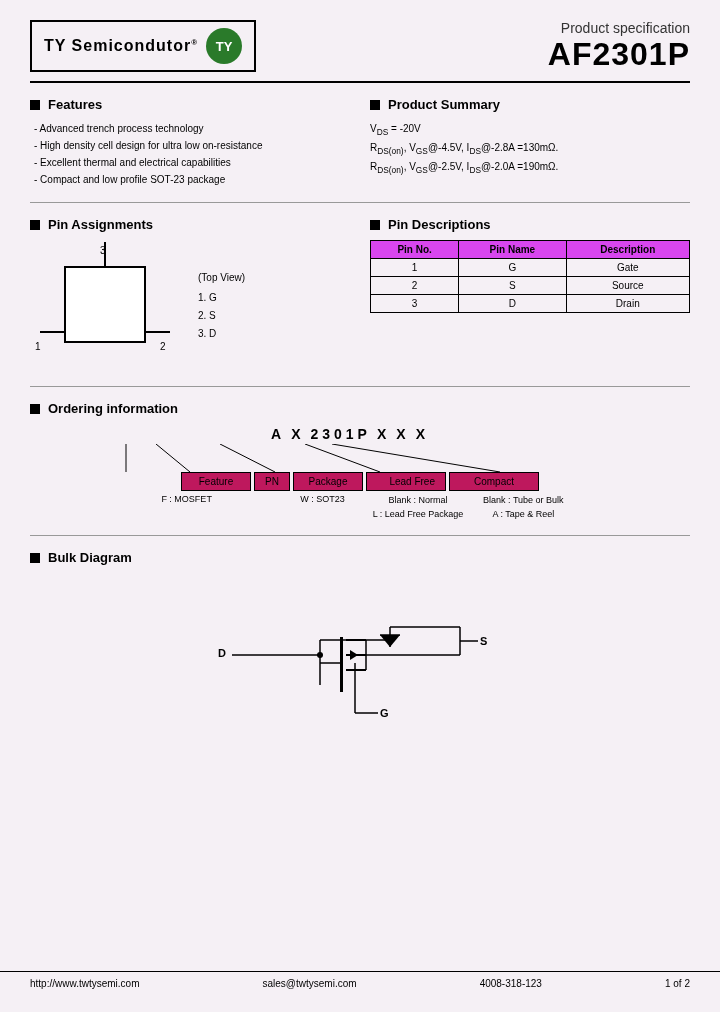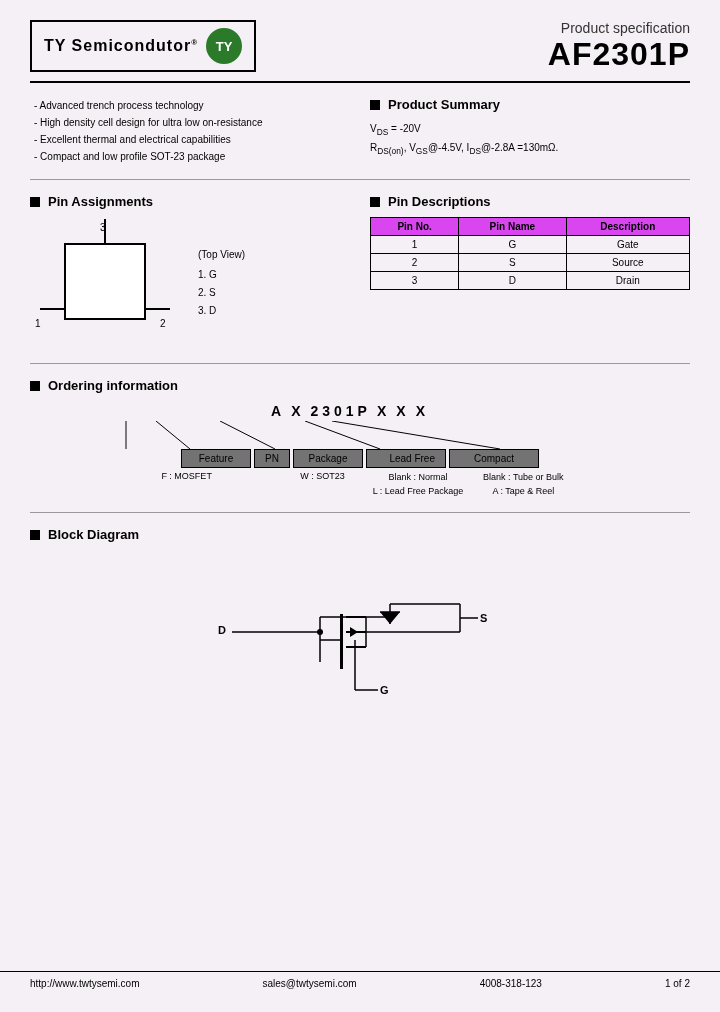--- a/index.html
+++ b/index.html
@@ -129,21 +129,21 @@
       font-weight: bold;
     }
     .ordering-section {
       margin-top: 14px;
     }
     .order-box {
       border: 1px solid #000;
       padding: 3px 10px;
       font-size: 10px;
       text-align: center;
-      background: #737373;
+      background: #be185d;
       min-width: 60px;
     }
     .order-box-feature { min-width: 70px; }
     .order-box-pn { min-width: 36px; }
     .order-box-pkg { min-width: 70px; }
     .order-box-lf { min-width: 80px; text-align: right; }
     .order-box-pack { min-width: 90px; }
     .block-diagram-section {
       margin-top: 14px;
     }
@@ -171,35 +171,40 @@
       <div class="logo-circle">TY</div>
     </div>
     <div class="header-right">
       <div class="product-spec">Product specification</div>
       <div class="product-number">AF2301P</div>
     </div>
   </div>
 
   <div class="two-col">
     <div class="col-left">
+      <div class="section-title">
+        <span class="bullet-square"></span>
+        <span>Features</span>
+      </div>
       <div class="features-list">
         <div>- Advanced trench process technology</div>
         <div>- High density cell design for ultra low on-resistance</div>
         <div>- Excellent thermal and electrical capabilities</div>
         <div>- Compact and low profile SOT-23 package</div>
       </div>
     </div>
     <div class="col-right">
       <div class="section-title">
         <span class="bullet-square"></span>
         <span>Product Summary</span>
       </div>
       <div class="product-summary-content">
         <div>V<sub>DS</sub> = -20V</div>
         <div>R<sub>DS(on)</sub>, V<sub>GS</sub>@-4.5V, I<sub>DS</sub>@-2.8A =130mΩ.</div>
+        <div>R<sub>DS(on)</sub>, V<sub>GS</sub>@-2.5V, I<sub>DS</sub>@-2.0A =190mΩ.</div>
       </div>
     </div>
   </div>
 
   <hr class="divider">
 
   <div class="pin-section">
     <div class="pin-assignments col-left">
       <div class="section-title">
         <span class="bullet-square"></span>
@@ -333,21 +338,21 @@
         </div>
       </div>
     </div>
   </div>
 
   <hr class="divider">
 
   <div class="block-diagram-section">
     <div class="section-title">
       <span class="bullet-square"></span>
-      <span>Block Diagram</span>
+      <span>Bulk Diagram</span>
     </div>
 
     <div style="display:flex; justify-content:center; margin:20px 0;">
       <svg width="300" height="150">
 
         <text x="8" y="72" font-size="11" font-family="Arial" font-weight="bold">D</text>
 
         <line x1="22" y1="70" x2="110" y2="70" stroke="black" stroke-width="1.5"></line>
 
         <line x1="110" y1="55" x2="110" y2="100" stroke="black" stroke-width="1.5"></line>

